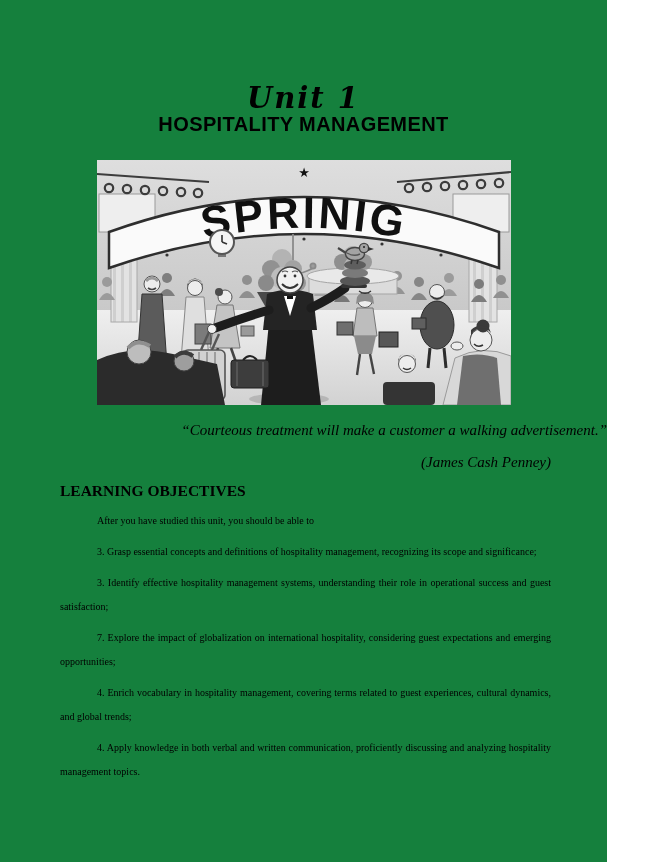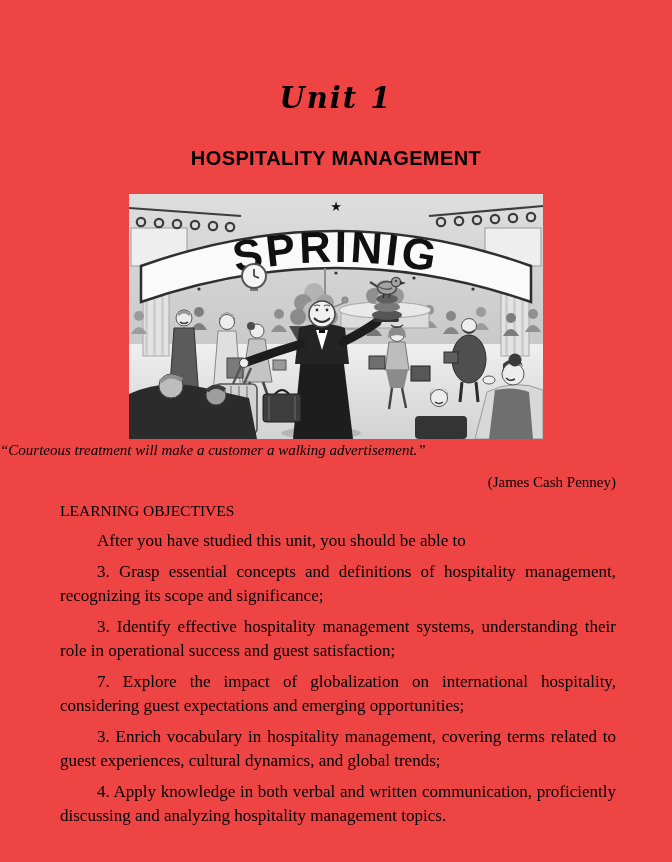--- a/index.html
+++ b/index.html
@@ -1,70 +1,72 @@
 <!DOCTYPE html>
 <html><head>
 <meta charset="utf-8">
 <style>
   html,body{margin:0;padding:0;background:#ffffff;}
   .page{
     position:relative;
-    width:672px;height:862px;
+    width:607px;height:862px;
     margin:0;
-    background:#ef4444;
+    background:#15803d;
     font-family:"Liberation Serif",serif;
     color:#000;
     overflow:hidden;
   }
   .unit-label{
     padding-top:84px;
     text-align:center;
     font-family:"DejaVu Serif",serif;
     font-style:italic;
     font-weight:600;
     font-size:29px;
     line-height:1;
     letter-spacing:2px;
   }
   .main-title{
-    margin-top:35px;
+    margin-top:1px;
     text-align:center;
     font-family:"Liberation Sans",sans-serif;
     font-weight:bold;
     font-size:20px;
     line-height:1;
     letter-spacing:0.4px;
   }
   .figure-wrap{
     width:414px;height:245px;
     margin:26px auto 0;
   }
   .quote-line{
-    text-align:left;
+    margin-top:14px;
+    text-align:right;
     font-style:italic;
     font-size:15px;
     line-height:22px;
   }
   .attribution{
     margin:10px 56px 0 0;
     text-align:right;
+    font-style:italic;
     font-size:15px;
     line-height:22px;
   }
   .objectives{
     margin:6px 56px 0 60px;
   }
   .objectives-heading{
-    font-weight:normal;
+    font-weight:bold;
     font-size:15.5px;
     line-height:23px;
     margin-top:4px;
   }
   .para{
-    font-size:17px;
+    font-size:10px;
     line-height:24px;
     text-indent:37px;
     margin:7px 0 0 0;
   }
   .para.justified{
     text-align:justify;
     text-justify:inter-word;
   }
 </style>
 </head>
@@ -341,17 +343,17 @@
   <div class="quote-line">“Courteous treatment will make a customer a walking advertisement.”</div>
 
   <div class="attribution">(James Cash Penney)</div>
 
   <div class="objectives">
     <div class="objectives-heading">LEARNING OBJECTIVES</div>
     <p class="para">After you have studied this unit, you should be able to</p>
     <p class="para justified">3. Grasp essential concepts and definitions of hospitality management, recognizing its scope and significance;</p>
     <p class="para justified">3. Identify effective hospitality management systems, understanding their role in operational success and guest satisfaction;</p>
     <p class="para justified">7. Explore the impact of globalization on international hospitality, considering guest expectations and emerging opportunities;</p>
-    <p class="para justified">3. Enrich vocabulary in hospitality management, covering terms related to guest experiences, cultural dynamics, and global trends;</p>
+    <p class="para justified">4. Enrich vocabulary in hospitality management, covering terms related to guest experiences, cultural dynamics, and global trends;</p>
     <p class="para justified">4. Apply knowledge in both verbal and written communication, proficiently discussing and analyzing hospitality management topics.</p>
   </div>
 
 </div>
 
 </body></html>

